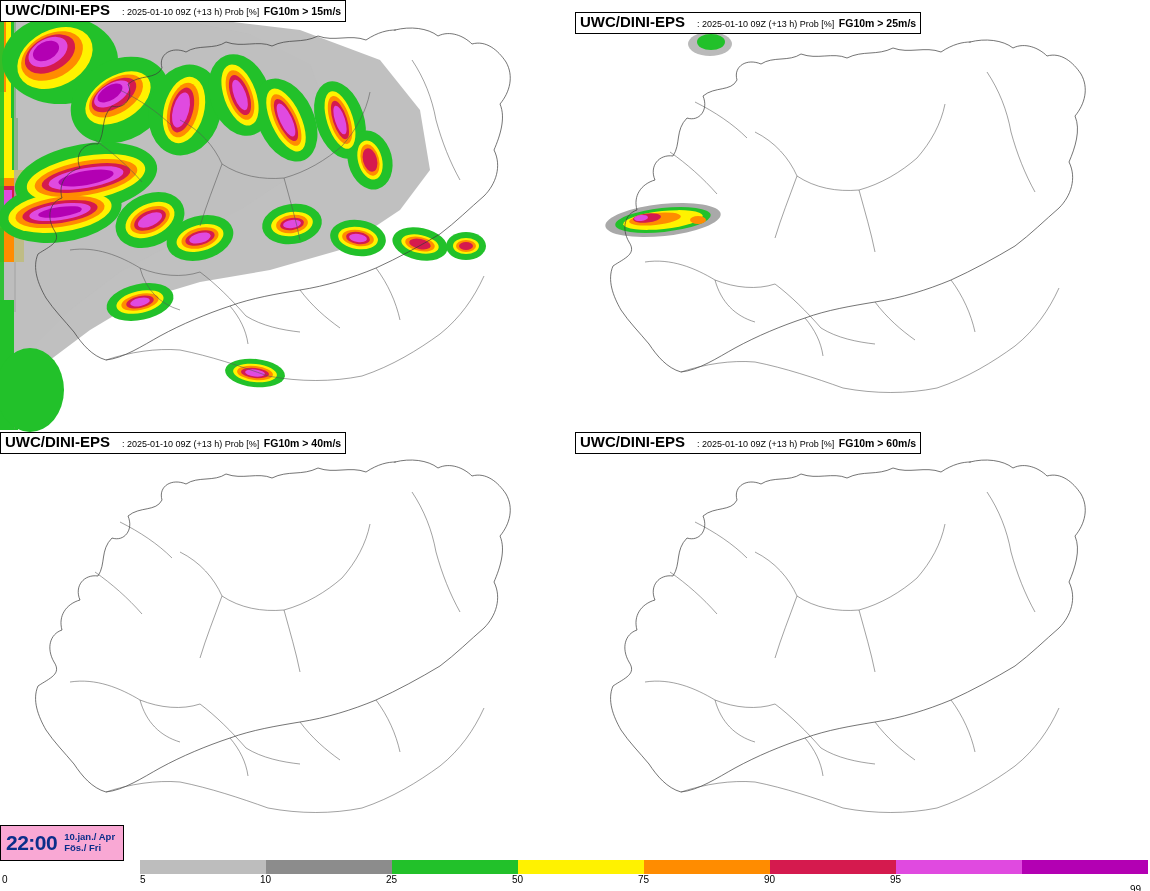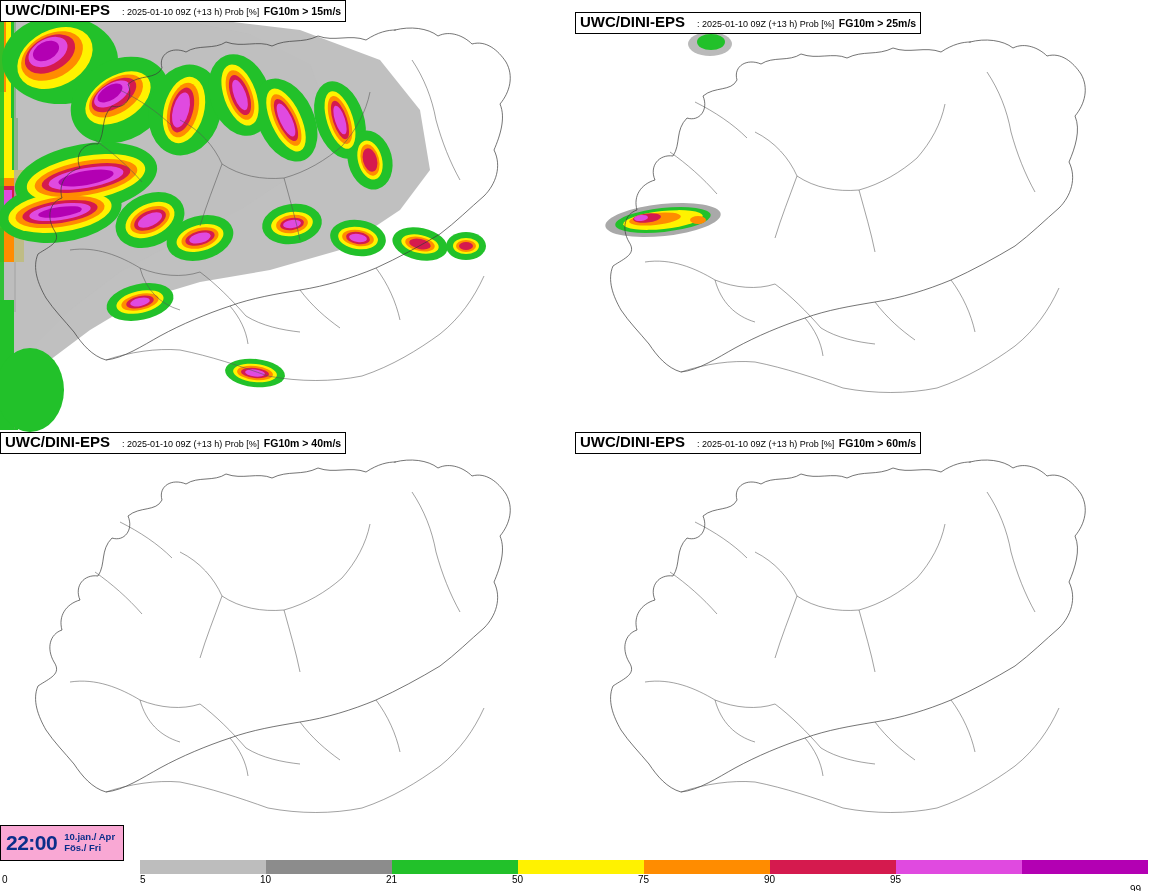--- a/index.html
+++ b/index.html
@@ -453,21 +453,21 @@
       <div class="cb-seg" style="left: 378px; width: 126px; background: rgb(255, 242, 0);"></div>
       <div class="cb-seg" style="left: 504px; width: 126px; background: rgb(255, 140, 0);"></div>
       <div class="cb-seg" style="left: 630px; width: 126px; background: rgb(213, 26, 78);"></div>
       <div class="cb-seg" style="left: 756px; width: 126px; background: rgb(224, 74, 224);"></div>
       <div class="cb-seg" style="left: 882px; width: 126px; background: rgb(179, 0, 179);"></div>
     </div>
   <div class="zero-lab">0</div>
   <div class="cb-labels" id="colorbar-labels">
       <div class="cb-lab" style="left: 140px;">5</div>
       <div class="cb-lab" style="left: 260px;">10</div>
-      <div class="cb-lab" style="left: 386px;">21</div>
+      <div class="cb-lab" style="left: 386px;">25</div>
       <div class="cb-lab" style="left: 512px;">50</div>
       <div class="cb-lab" style="left: 638px;">75</div>
       <div class="cb-lab" style="left: 764px;">90</div>
       <div class="cb-lab" style="left: 890px;">95</div>
       <div class="cb-lab" style="left: 1130px; margin-top: 10px;">99</div>
     </div>
 
 </div>
 
 </body></html>

